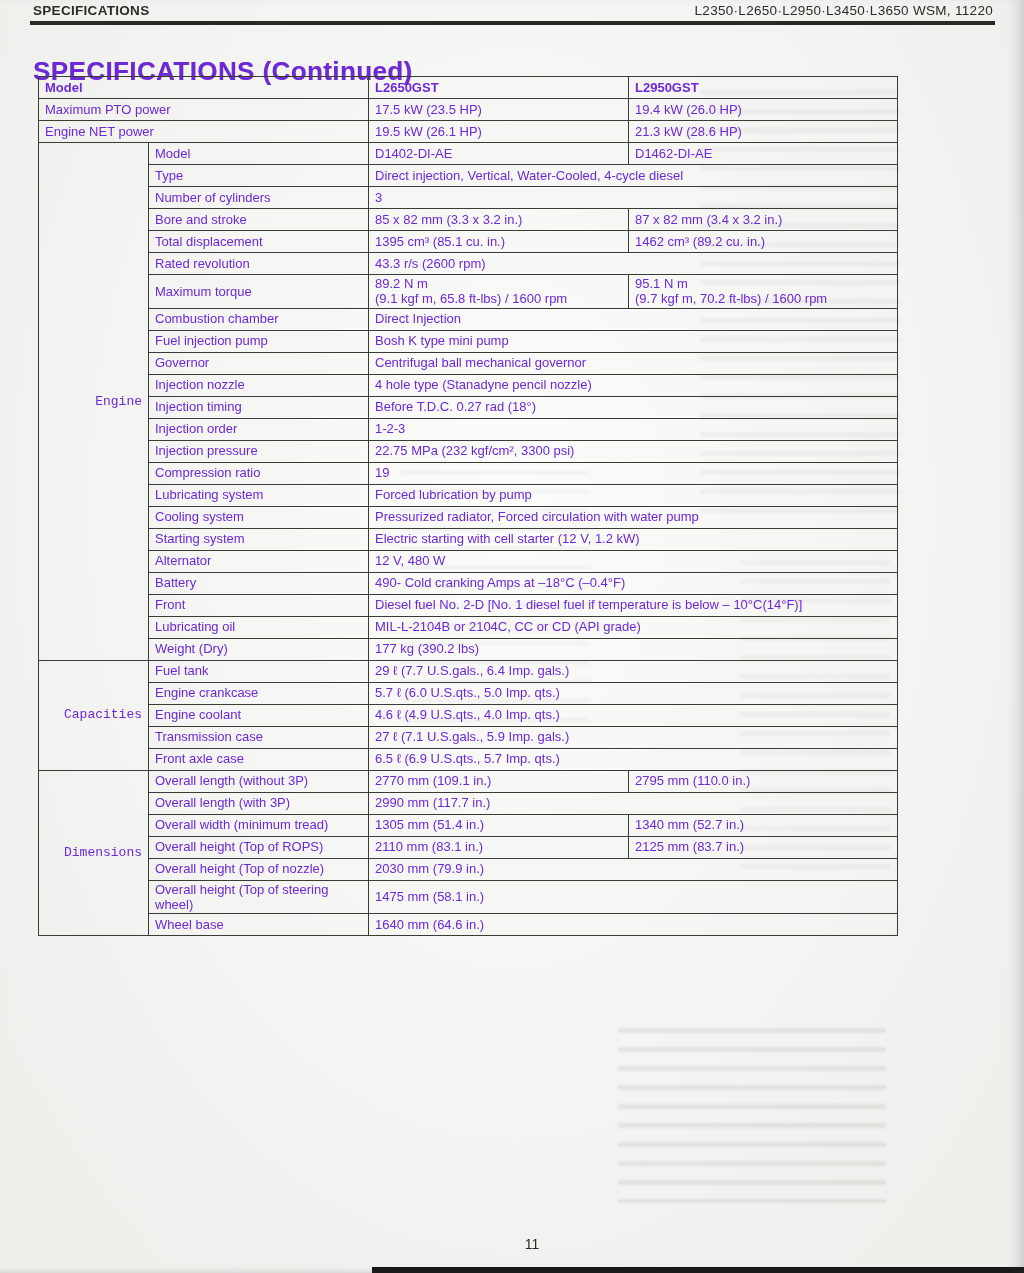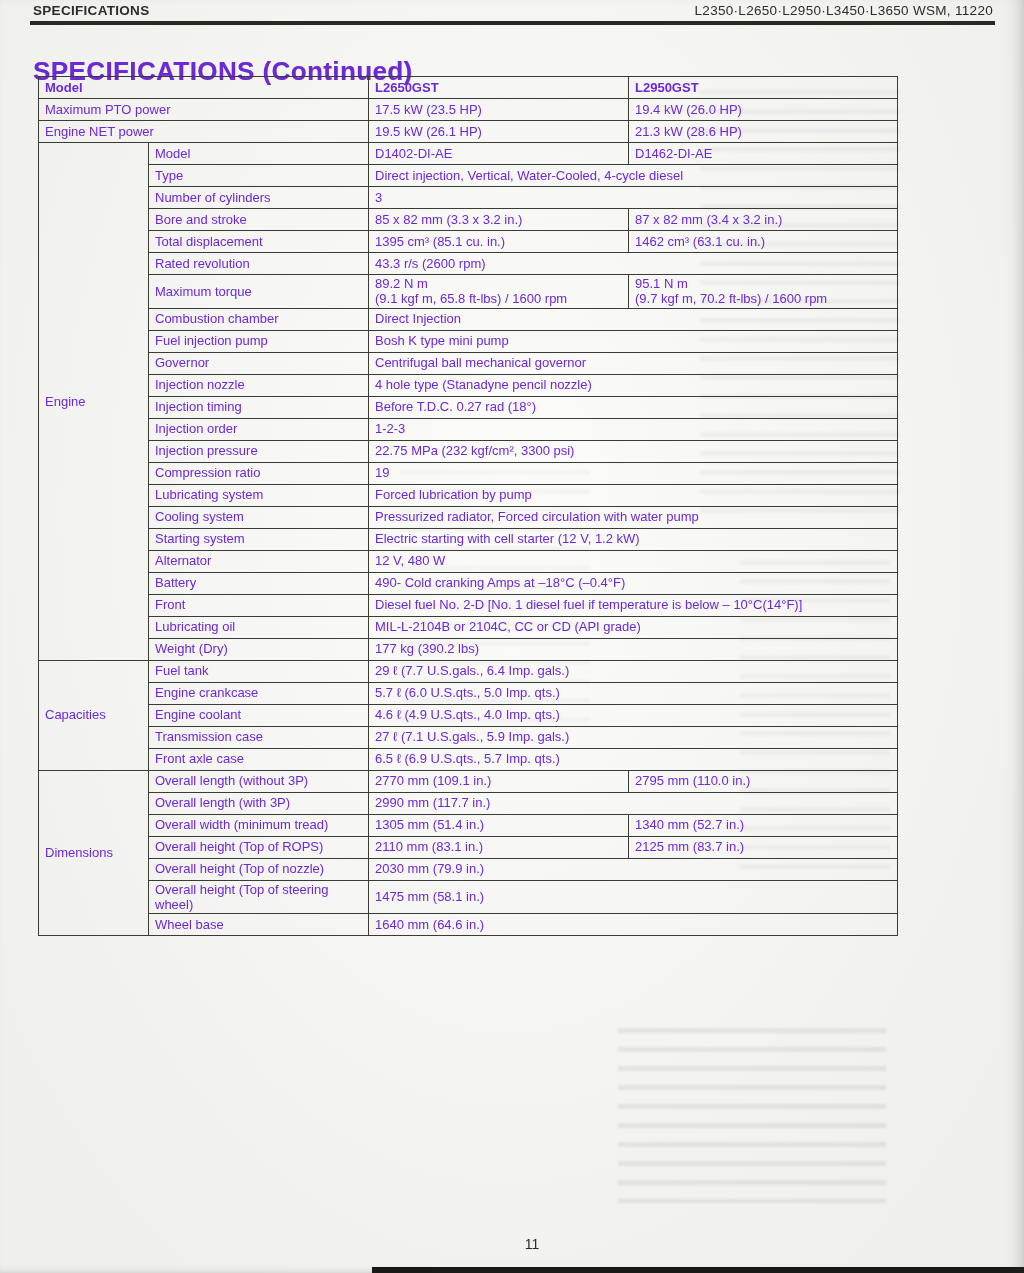--- a/index.html
+++ b/index.html
@@ -53,21 +53,21 @@
   }
   table.spec td {
     border:1.5px solid #3b3b33;
     height:22px;
     padding:1px 6px;
     line-height:1.18;
     vertical-align:middle;
   }
   td.label-cell { text-align:left; padding-left:9px; }
   td.top-label  { padding-left:12px; }
-  td.group-cell { text-align:left; padding-left:13px; vertical-align:middle; }
+  td.group-cell { text-align:right; padding-left:13px; vertical-align:middle;font-family:Liberation Mono, monospace; }
   td.value-cell { white-space:pre-line; }
   td.bold { font-weight:bold; }
 
   .pageno {
     position:absolute; left:0; right:0; top:1236px;
     text-align:center; font-size:14px; color:#2b2b25;padding-left:40px;
   }
   .bottom-strip {
     position:absolute; bottom:0; left:372px; right:0; height:6px;
     background:#191917;
@@ -132,21 +132,21 @@
         <td class="value-cell" colspan="2">3</td>
       </tr>
       <tr>
         <td class="label-cell">Bore and stroke</td>
         <td class="value-cell">85 x 82 mm (3.3 x 3.2 in.)</td>
         <td class="value-cell">87 x 82 mm (3.4 x 3.2 in.)</td>
       </tr>
       <tr>
         <td class="label-cell">Total displacement</td>
         <td class="value-cell">1395 cm³ (85.1 cu. in.)</td>
-        <td class="value-cell">1462 cm³ (63.1 cu. in.)</td>
+        <td class="value-cell">1462 cm³ (89.2 cu. in.)</td>
       </tr>
       <tr>
         <td class="label-cell">Rated revolution</td>
         <td class="value-cell" colspan="2">43.3 r/s (2600 rpm)</td>
       </tr>
       <tr>
         <td class="label-cell">Maximum torque</td>
         <td class="value-cell">89.2 N m
 (9.1 kgf m, 65.8 ft-lbs) / 1600 rpm</td>
         <td class="value-cell">95.1 N m

